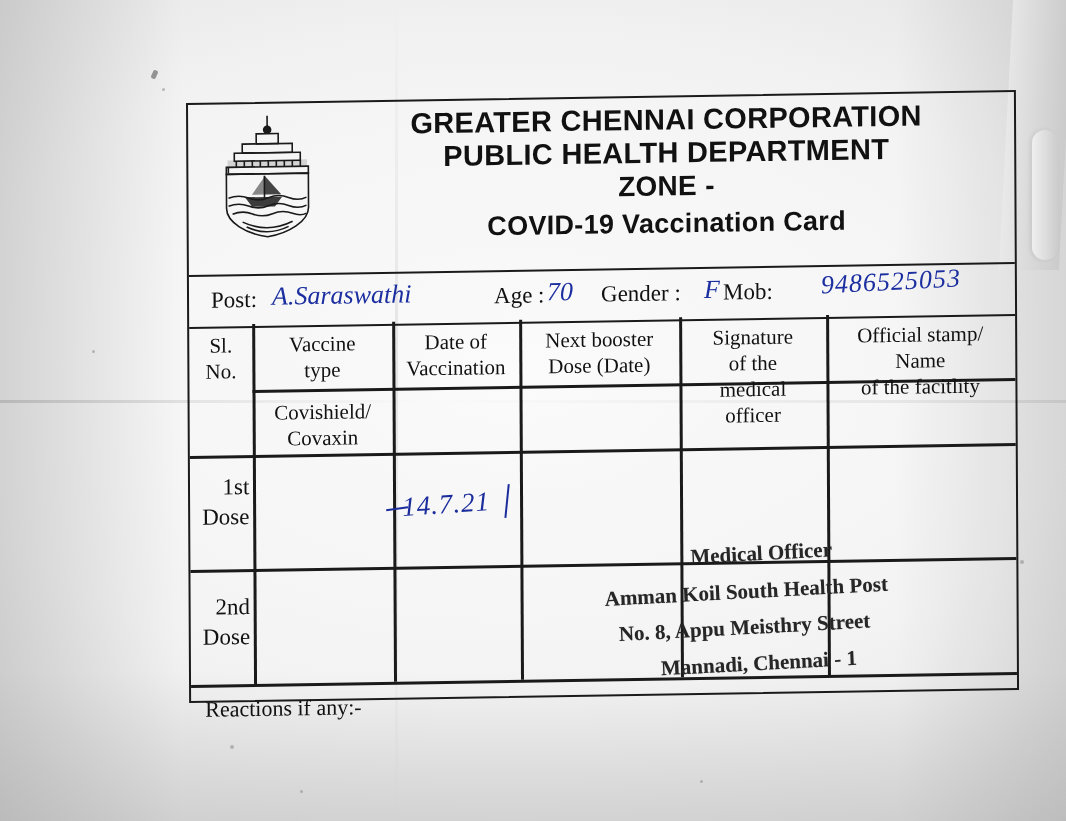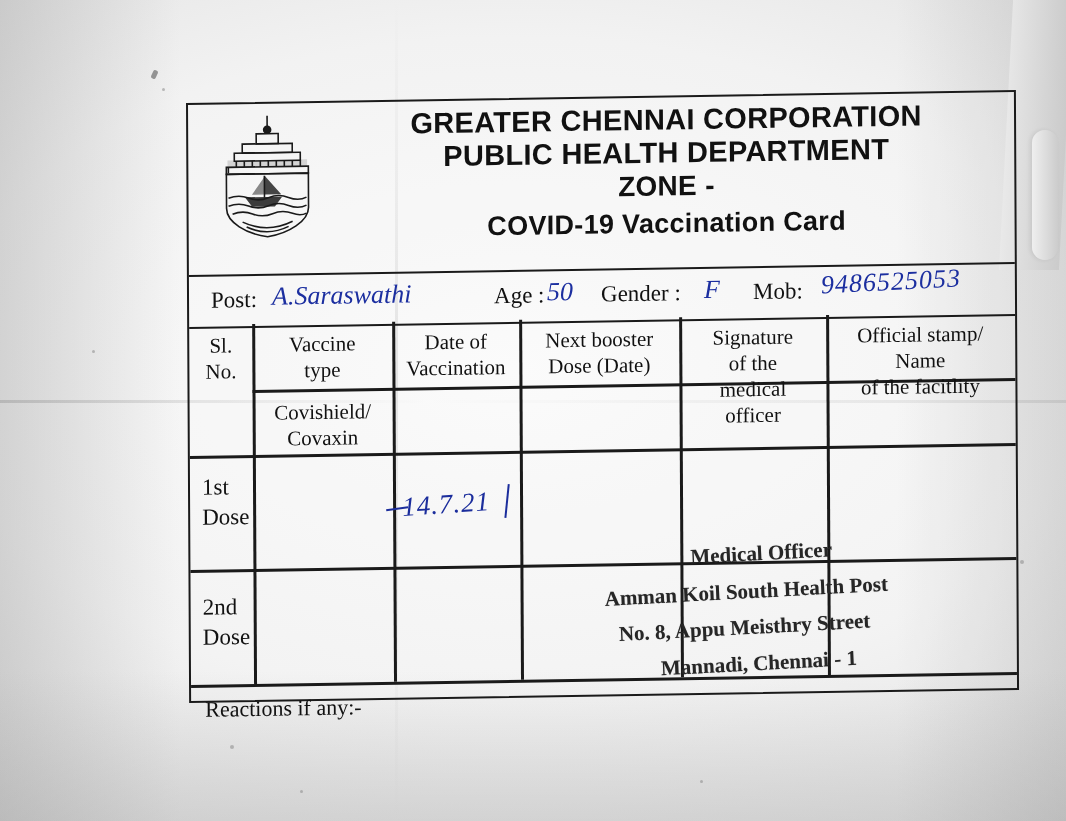--- a/index.html
+++ b/index.html
@@ -174,21 +174,21 @@
     font-size: 21px;
     line-height: 26px;
   }
   .hdr { font-size: 21px; }
   .rowlbl {
     position: absolute;
     font-family: "Liberation Serif", serif;
     font-size: 23px;
     color: #111;
     line-height: 30px;
-    text-align: left;
+    text-align: right;
   }
   .reactions {
     position: absolute;
     font-family: "Liberation Serif", serif;
     font-size: 22px;
     color: #111;
   }
   .handdate {
     position: absolute;
     font-family: "Liberation Serif", serif;
@@ -279,26 +279,26 @@
           <div class="t-line3">ZONE -</div>
           <div class="t-line4">COVID-19 Vaccination Card</div>
         </div>
       </div>
 
       <div class="details">
         <span class="lbl" style="left:22px;">Post:</span>
         <span class="hand" style="left:83px;top:6px;font-size:26px;">A.Saraswathi</span>
 
         <span class="lbl" style="left:305px;">Age :</span>
-        <span class="hand" style="left:358px;top:6px;font-size:26px;">50</span>
+        <span class="hand" style="left:358px;top:6px;font-size:26px;">70</span>
 
         <span class="lbl" style="left:412px;">Gender :</span>
         <span class="hand" style="left:515px;top:6px;font-size:26px;">F</span>
 
-        <span class="lbl" style="left:564px;font-family:Liberation Serif, serif;">Mob:</span>
+        <span class="lbl" style="left:534px;font-family:Liberation Serif, serif;">Mob:</span>
         <span class="hand" style="left:632px;top:1px;font-size:26px;letter-spacing:1px;transform:rotate(-2deg);">9486525053</span>
       </div>
 
       <div class="tbl">
 
         <div class="vline" style="left:63px;height:360px;"></div>
         <div class="vline" style="left:203px;height:360px;"></div>
         <div class="vline" style="left:330px;height:360px;"></div>
         <div class="vline" style="left:490px;height:360px;"></div>
         <div class="vline" style="left:637px;height:360px;"></div>

